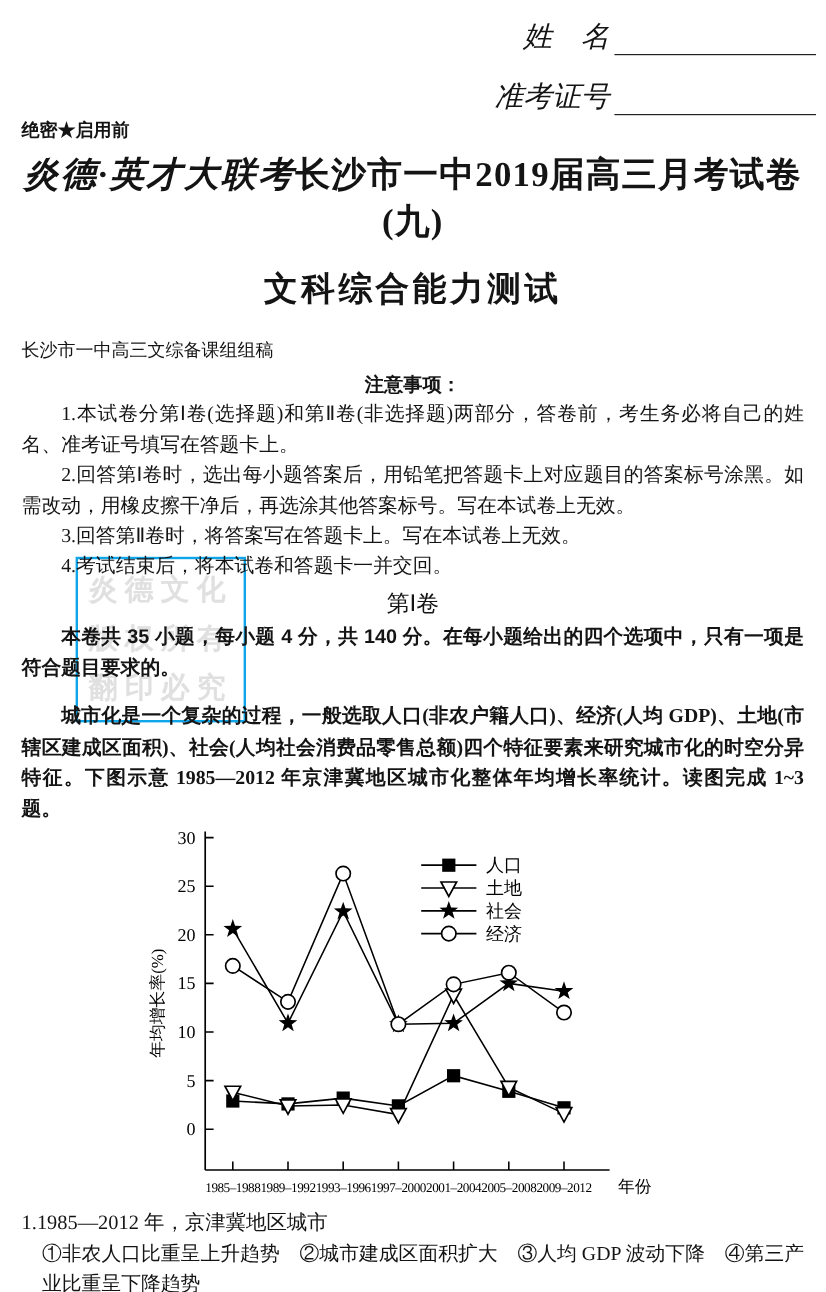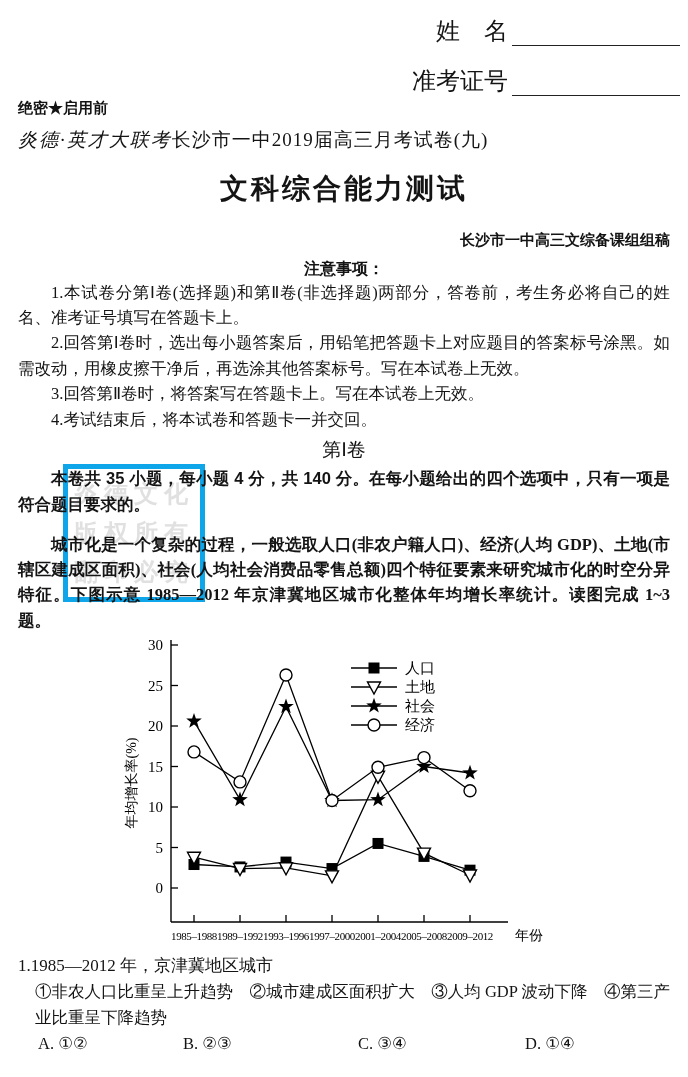--- a/index.html
+++ b/index.html
@@ -4,50 +4,50 @@
 <style>
   * { margin:0; padding:0; box-sizing:border-box; }
   body { background:#ffffff; }
   .page {
     position:relative; width:688px; height:1077px; background:#fff;
     font-family:"Liberation Serif", serif; color:#141414; overflow:hidden;
   }
   
   .watermark {
     position:absolute; left:63px; top:464px; width:142px; height:138px;
-    border:5px solid #0ea5e9; z-index:0;
+    border:2px solid #0ea5e9; z-index:0;
     display:flex; flex-direction:column; justify-content:space-around; align-items:center;
     padding:6px 0;
   }
   .watermark span {
     font-family:"Liberation Sans", sans-serif; font-weight:bold;
     font-size:24px; letter-spacing:6px; color:#e0e0e0; line-height:1;
   }
   .content { position:relative; z-index:1; }
   
   .hdr { position:absolute; top:0; left:0; width:100%; height:124px; }
   .hdr-row { position:absolute; right:8px; display:flex; align-items:flex-end; }
   .hdr-row.name { top:16px; }
   .hdr-row.exam-id { top:66px;text-align:center; }
-  .hdr-label { font-size:24px; line-height:30px; white-space:pre; }
+  .hdr-label { font-size:24px; line-height:30px; white-space:pre;font-style:italic; }
   .hdr-line { display:inline-block; width:168px; border-bottom:1.5px solid #222; height:30px; margin-left:4px; }
   .secrecy {
     position:absolute; left:18px; top:99px;
     font-family:"Liberation Sans", sans-serif; font-weight:bold; font-size:15px;
   }
   
   .main-body { padding:127px 18px 0 18px; }
-  .title1 { font-weight:normal; font-size:19px; line-height:1.35; letter-spacing:1px; }
+  .title1 { text-align:center; font-weight:bold; font-size:29px; line-height:1.35; letter-spacing:1px; }
   .title1 .brand { font-style:italic; letter-spacing:2px; }
   .title2 {
     text-align:center; font-family:"Liberation Sans", sans-serif; font-weight:bold;
     font-size:28px; margin-top:17px; letter-spacing:3px;
   }
   .byline {
-    text-align:right; font-family:"Liberation Sans", sans-serif; font-weight:bold;
+    text-align:left; font-family:"Liberation Sans", sans-serif; font-weight:normal;
     font-size:15px; margin-top:23px;
   }
   
   .notice-head { font-family:"Liberation Sans", sans-serif; font-weight:bold; font-size:16px; margin-top:9px;text-align:center; }
   .note { font-size:16.5px; line-height:25.4px; text-indent:2em; text-align:justify; }
   
   .sec-head { text-align:center; font-family:"Liberation Sans", sans-serif; font-weight:normal; font-size:19px; margin-top:5px; }
   .sec-intro {
     font-family:"Liberation Sans", sans-serif; font-weight:bold;
     font-size:16.5px; line-height:25.8px; text-indent:2em; text-align:justify; margin-top:3px;

